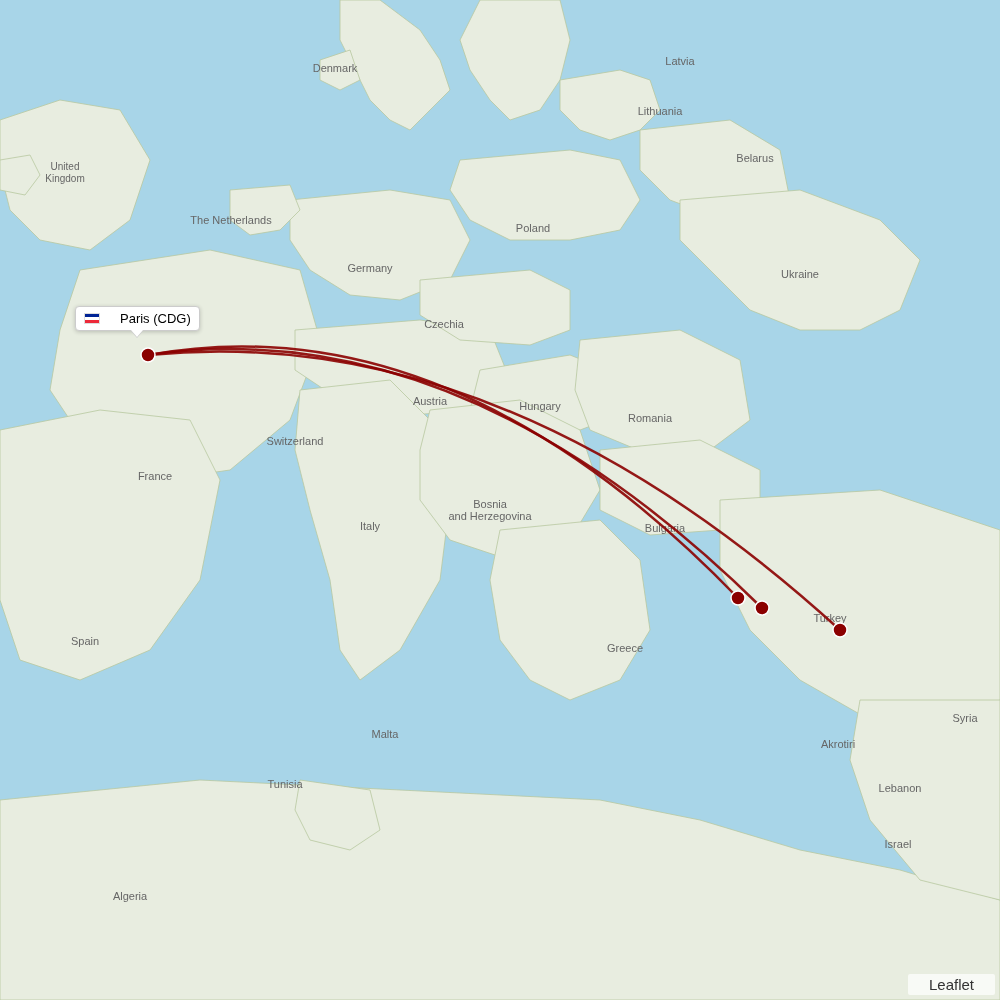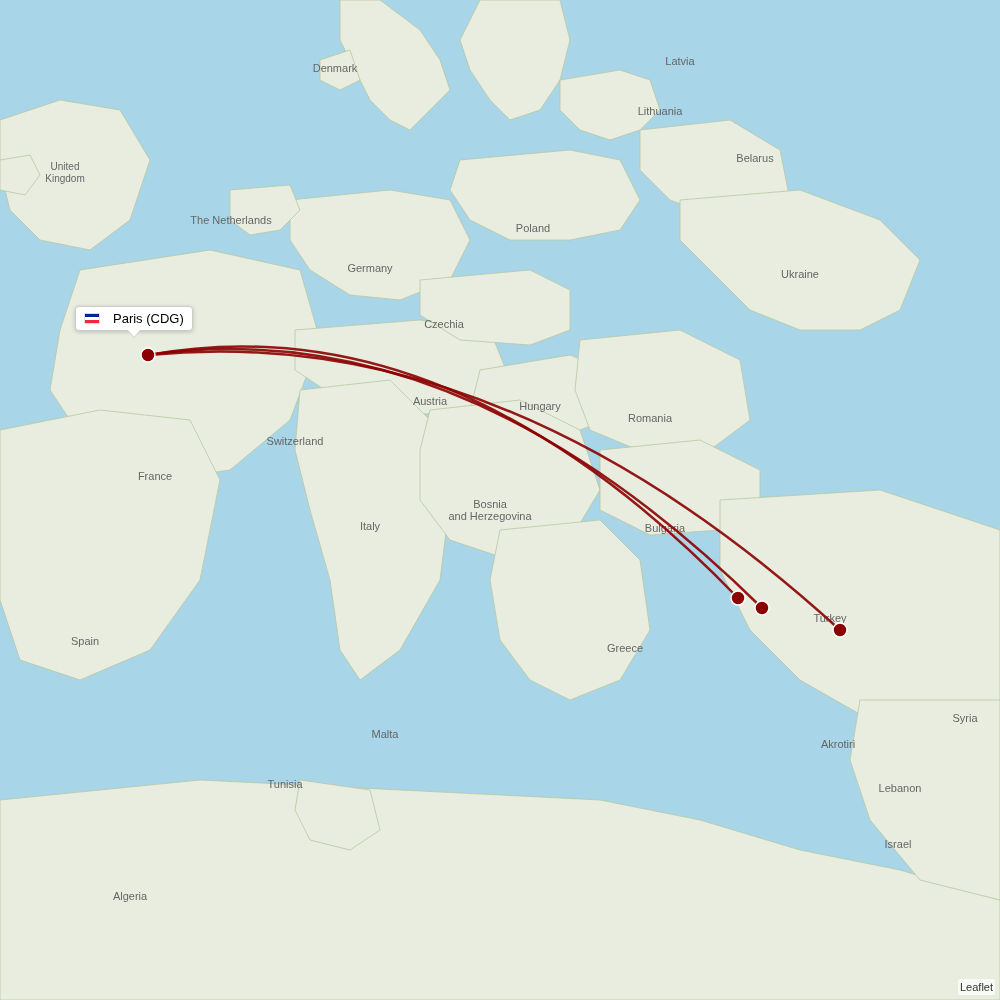--- a/index.html
+++ b/index.html
@@ -25,21 +25,21 @@
     .airport-label {
       position: absolute;
       background: white;
       border: 1px solid #ccc;
       border-radius: 4px;
       padding: 4px 8px;
       font-size: 13px;
       font-weight: 500;
       display: flex;
       align-items: center;
-      gap: 13px;
+      gap: 20px;
       white-space: nowrap;
       box-shadow: 0 1px 4px rgba(0,0,0,0.2);
       pointer-events: none;
       z-index: 10;
     }
 
     .airport-label::after {
       content: '';
       position: absolute;
       bottom: -7px;
@@ -70,22 +70,22 @@
       background: linear-gradient(to bottom, #002395 33%, white 33%, white 66%, #ED2939 66%);
       border: 0.5px solid #ddd;
     }
 
     
     .leaflet-attribution {
       position: absolute;
       bottom: 5px;
       right: 5px;
       background: rgba(255,255,255,0.7);
-      padding: 2px 2px;
-      font-size: 11px;
+      padding: 2px 21px;
+      font-size: 15px;
       color: #333;
       border-radius: 2px;
       z-index: 20;
     }
   </style>
 </head>
 <body>
 
 <div id="map-container">
   <svg id="map-svg" viewBox="0 0 1000 1000" xmlns="http://www.w3.org/2000/svg">

